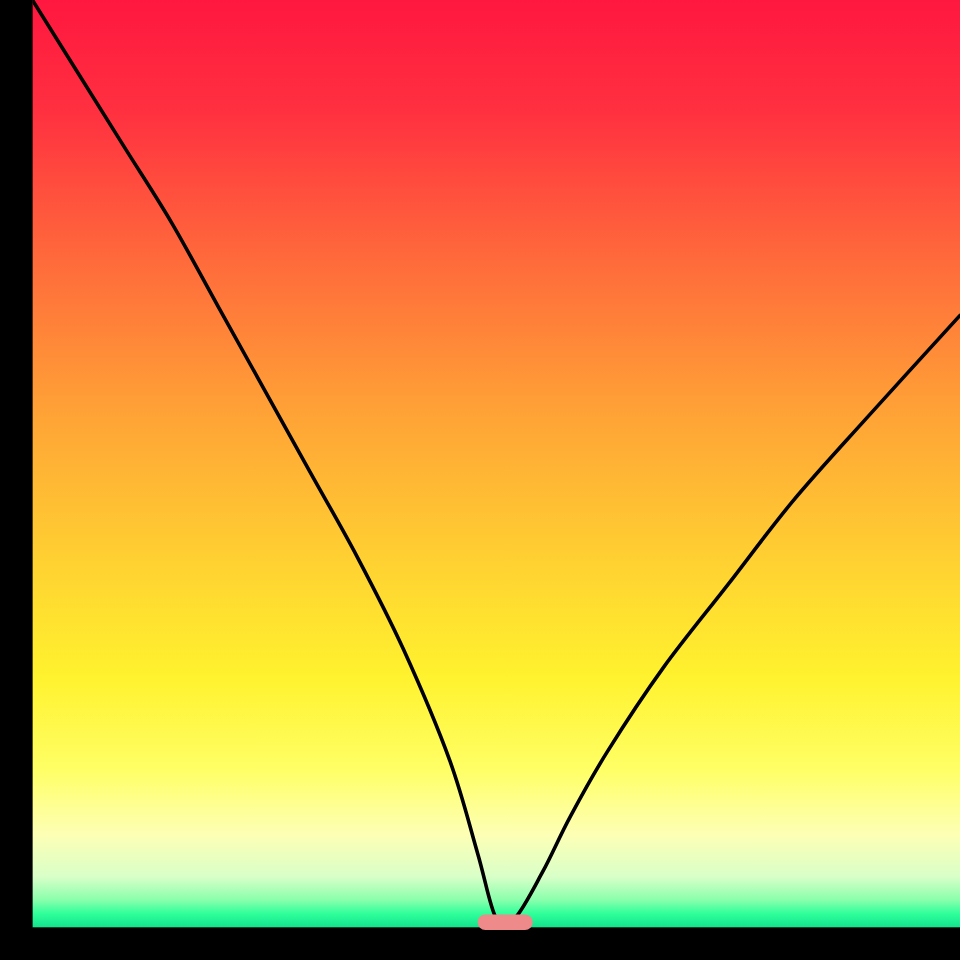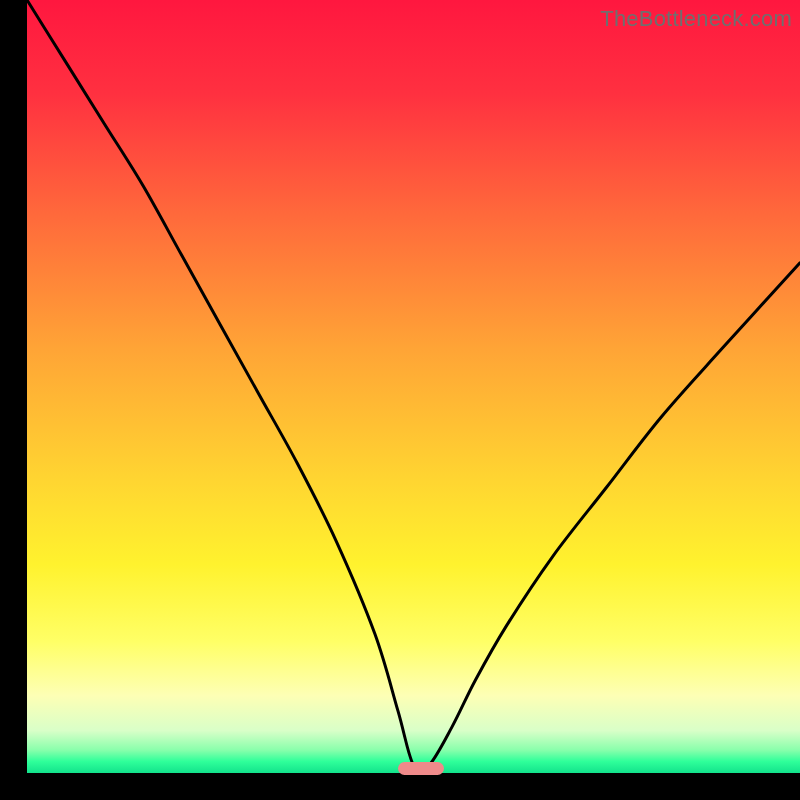--- a/index.html
+++ b/index.html
@@ -59,14 +59,13 @@
           <stop offset="94.5%" stop-color="#d9ffc8"></stop>
           <stop offset="97%" stop-color="#8affac"></stop>
           <stop offset="98.5%" stop-color="#2fff9a"></stop>
           <stop offset="100%" stop-color="#12e38c"></stop>
         </linearGradient>
     </defs>
     <rect x="0" y="0" width="773" height="773" fill="url(#bg-grad)"></rect>
     <path id="curve-path" d="M 0 0 C 6.441666666666667 10.306666666666652, 25.766666666666673 41.226666666666574, 38.650000000000006 61.83999999999992 C 51.53333333333334 82.45333333333326, 64.41666666666669 103.06666666666672, 77.30000000000001 123.68000000000006 C 90.18333333333334 144.2933333333334, 103.06666666666665 163.61833333333334, 115.94999999999999 185.51999999999998 C 128.83333333333331 207.42166666666662, 141.7166666666667 231.89999999999992, 154.60000000000002 255.08999999999992 C 167.48333333333335 278.2799999999999, 180.36666666666667 301.47, 193.25 324.66 C 206.13333333333333 347.85, 219.01666666666665 371.04, 231.89999999999998 394.23 C 244.7833333333333 417.42, 257.66666666666663 439.3216666666666, 270.54999999999995 463.79999999999995 C 283.4333333333333 488.2783333333333, 296.3166666666667 512.7566666666667, 309.20000000000005 541.1 C 322.08333333333337 569.4433333333334, 337.54333333333335 605.5166666666667, 347.85 633.86 C 358.1566666666667 662.2033333333334, 364.5983333333333 689.2583333333333, 371.03999999999996 711.16 C 377.4816666666666 733.0616666666666, 381.34666666666664 756.2516666666667, 386.5 765.27 C 391.65333333333336 774.2883333333333, 395.5183333333334 771.7116666666666, 401.96000000000004 765.27 C 408.4016666666667 758.8283333333334, 417.4200000000001 740.7916666666666, 425.15000000000003 726.62 C 432.88 712.4483333333334, 439.32166666666666 696.9883333333333, 448.34 680.24 C 457.3583333333333 663.4916666666667, 466.37666666666667 646.7433333333333, 479.26 626.13 C 492.1433333333333 605.5166666666667, 508.89166666666665 579.75, 525.64 556.56 C 542.3883333333333 533.3699999999999, 561.7133333333334 510.18, 579.75 486.99 C 597.7866666666666 463.8, 614.535 440.60999999999996, 633.86 417.41999999999996 C 653.1850000000001 394.22999999999996, 672.51 373.6166666666666, 695.7 347.84999999999997 C 718.8900000000001 322.0833333333333, 760.1166666666667 276.9916666666667, 773 262.82" fill="none" stroke="#000000" stroke-width="3" stroke-linecap="round"></path>
   </svg>
   <div id="marker" class="marker" style="left: 371.04px; top: 762.178px; width: 46.38px; height: 12.368px; background: rgb(239, 138, 138);"></div>
-  <div class="watermark">TheBottleneck.com</div>
 </div>
 
 </body></html>

